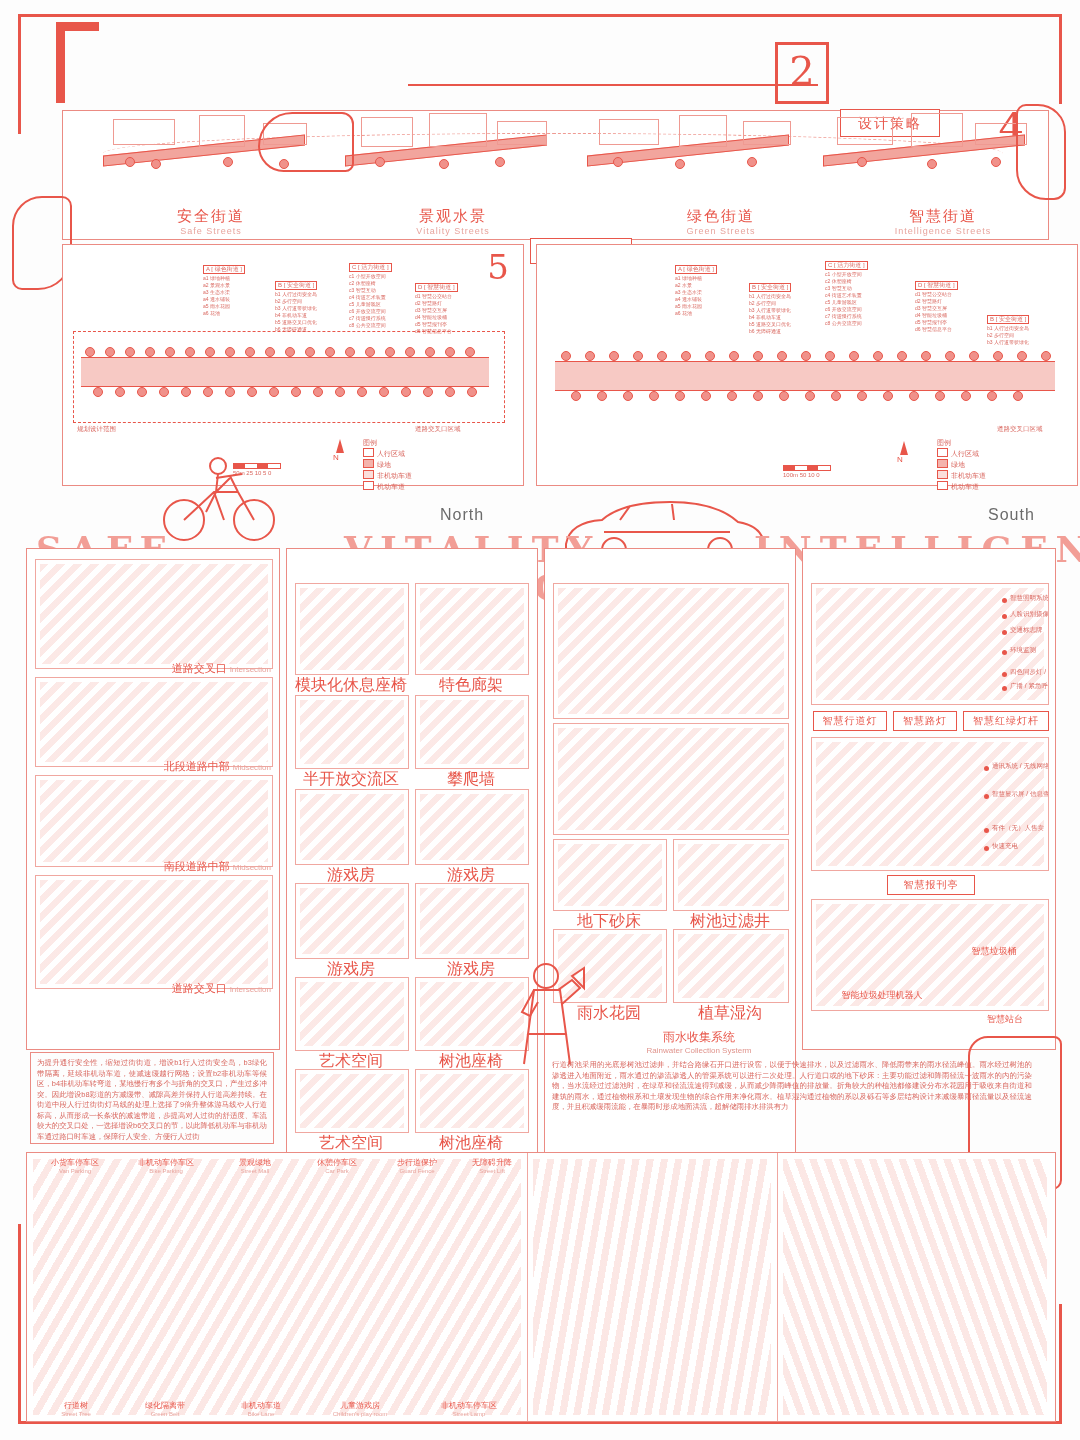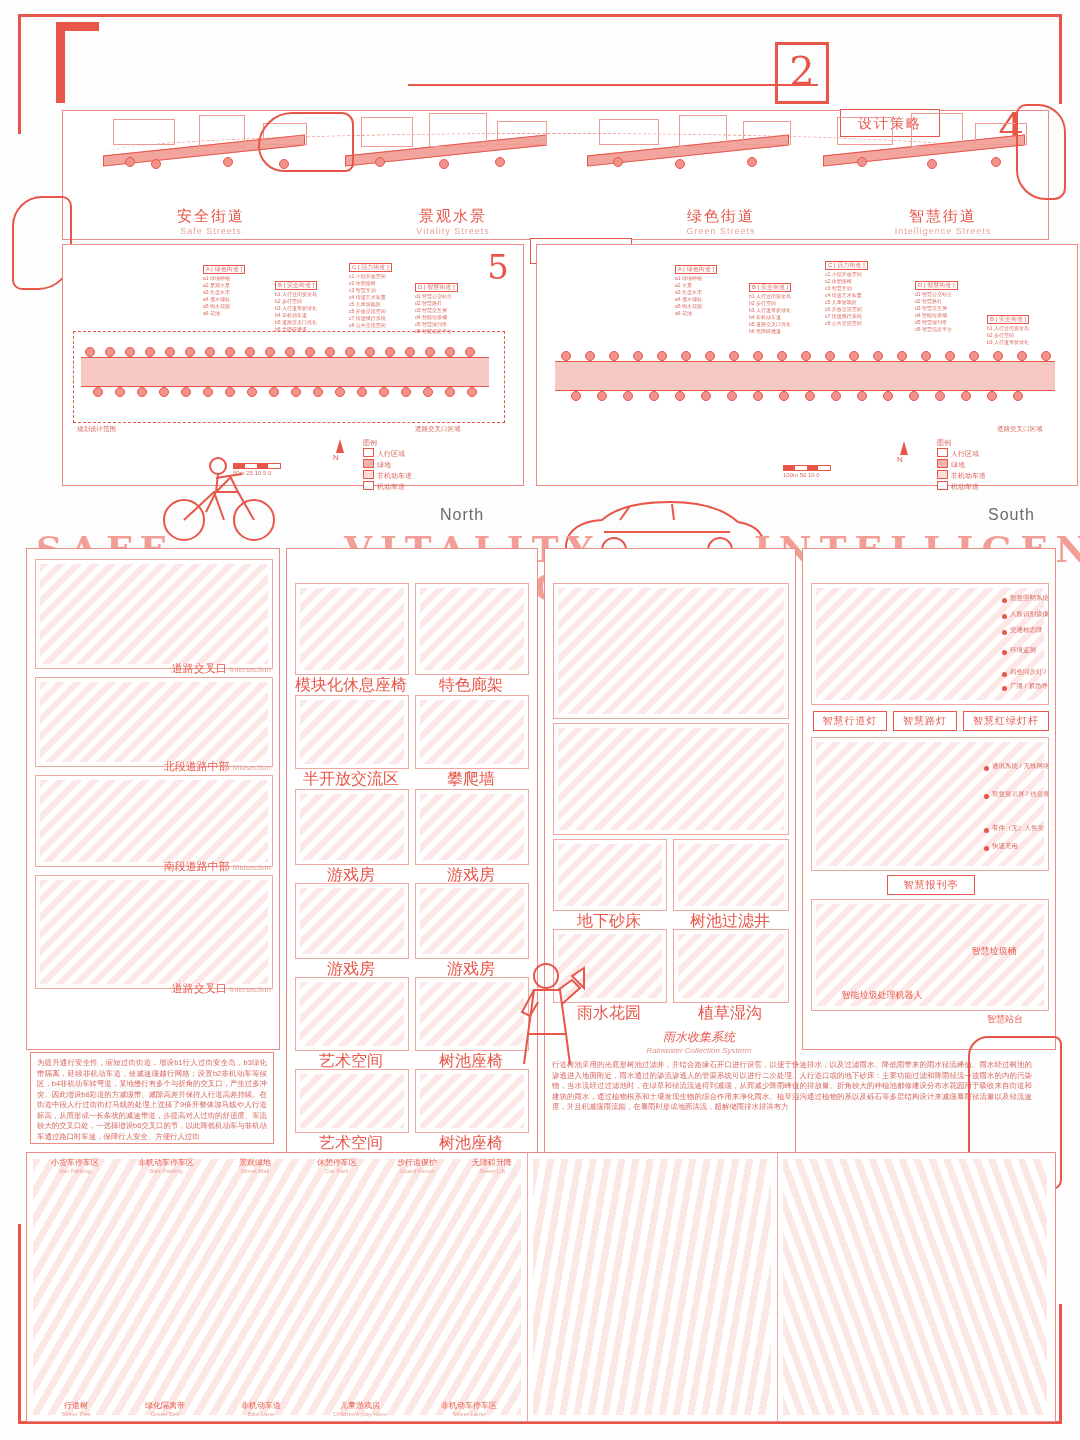--- a/index.html
+++ b/index.html
@@ -543,21 +543,21 @@
     <div class="sublabel" style="left:128px;top:362px;width:114px;">树池过滤井</div>
     <div class="imgcell" style="left:8px;top:380px;width:112px;height:72px;">
         <div class="scene"></div>
       </div>
     <div class="imgcell" style="left:128px;top:380px;width:114px;height:72px;">
         <div class="scene"></div>
       </div>
     <div class="sublabel" style="left:8px;top:454px;width:112px;">雨水花园</div>
     <div class="sublabel" style="left:128px;top:454px;width:114px;">植草湿沟</div>
 
-    <div style="position:absolute;left:64px;top:480px;width:180px;text-align:center;font-style:italic;">
+    <div style="position:absolute;left:64px;top:480px;width:180px;text-align:center;">
       <div class="cap-cn">雨水收集系统</div>
       <div class="cap-en">Rainwater Collection Systerm</div>
     </div>
   </div>
   <div class="megaphone">
     <svg width="78" height="110" viewBox="0 0 78 110" fill="none" stroke="#e8564a" stroke-width="2">
       <circle cx="36" cy="16" r="12"></circle>
       <path d="M24 30 L12 52 L20 56 L28 42 M48 30 L62 20 L70 28 L52 44"></path>
       <path d="M24 30 L50 30 L56 74 L18 74 Z"></path>
       <path d="M62 16 l12 -8 l0 20 z"></path>

